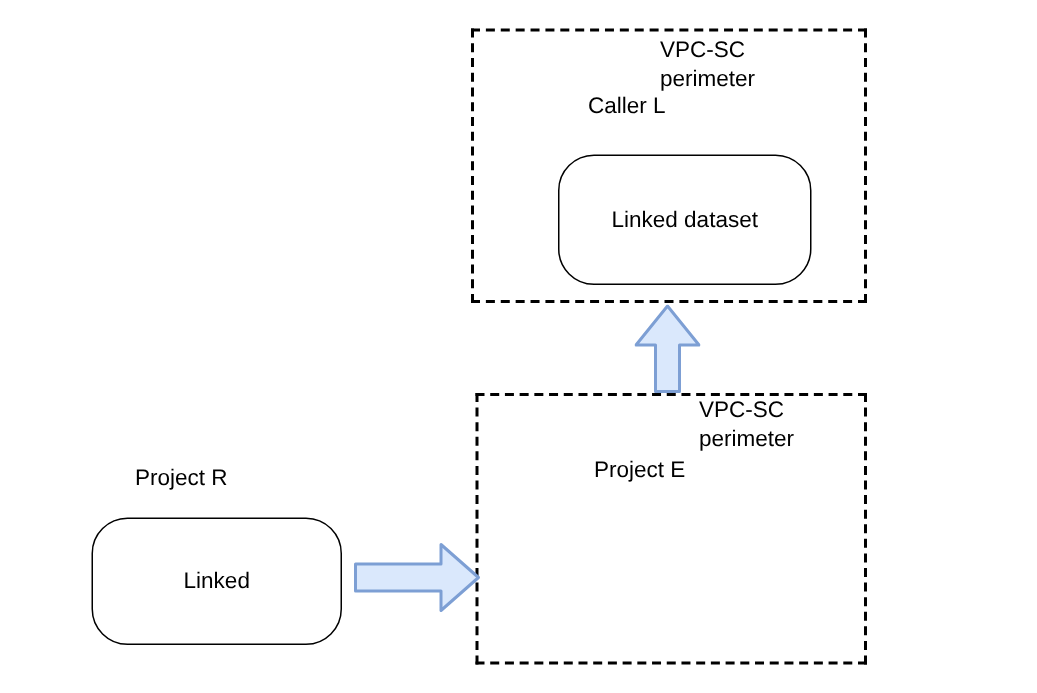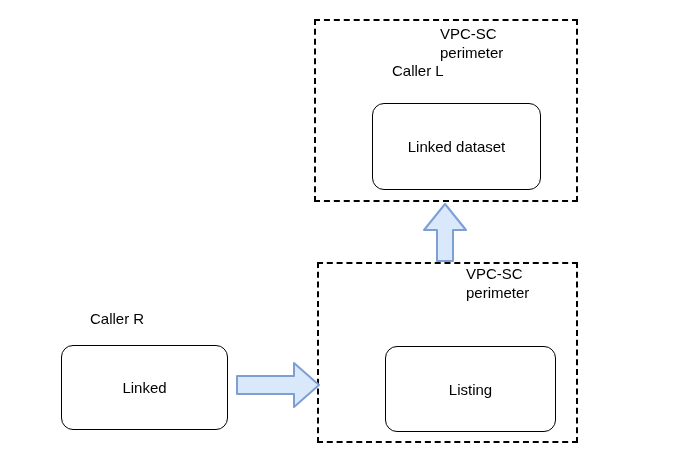--- a/index.html
+++ b/index.html
@@ -26,21 +26,21 @@
     position: absolute;
     border: 2px dashed var(--box-border);
     background: transparent;
   }
   .perimeter.top    { left: 314px; top: 19px;  width: 264px; height: 183px; }
   .perimeter.bottom { left: 317px; top: 262px; width: 261px; height: 181px; }
 
   .node {
     position: absolute;
     border: 1.5px solid var(--box-border);
-    border-radius: 12px;
+    border-radius: 24px;
     background: var(--background);
     display: flex;
     align-items: center;
     justify-content: center;
     font-size: 15px;
     text-align: center;
   }
   .node.linked-dataset { left: 372px; top: 103px; width: 169px; height: 87px; }
   .node.listing        { left: 385px; top: 346px; width: 171px; height: 86px; }
   .node.caller         { left: 61px;  top: 345px; width: 167px; height: 85px; }
@@ -88,25 +88,23 @@
     <svg viewBox="0 0 44 59" xmlns="http://www.w3.org/2000/svg" aria-hidden="true">
       <polygon class="block-arrow" points="22,1 43,27 30,27 30,58 14,58 14,27 1,27"></polygon>
     </svg>
   </div>
 
   <div class="perimeter bottom"></div>
   <div class="label perimeter-label-bottom">
     <div>VPC-SC</div>
     <div>perimeter</div>
   </div>
-  <div class="node listing">
-    <span>Listing</span>
-  </div>
+  <div class="label project-e">Project E</div>
 
-  <div class="label project-r">Caller R</div>
+  <div class="label project-r">Project R</div>
   <div class="node caller">
     <span>Linked</span>
   </div>
 
   <div class="arrow arrow-right">
     <svg viewBox="0 0 85 48" xmlns="http://www.w3.org/2000/svg" aria-hidden="true">
       <polygon class="block-arrow" points="1,15 58,15 58,2 83,24 58,46 58,33 1,33"></polygon>
     </svg>
   </div>
 

